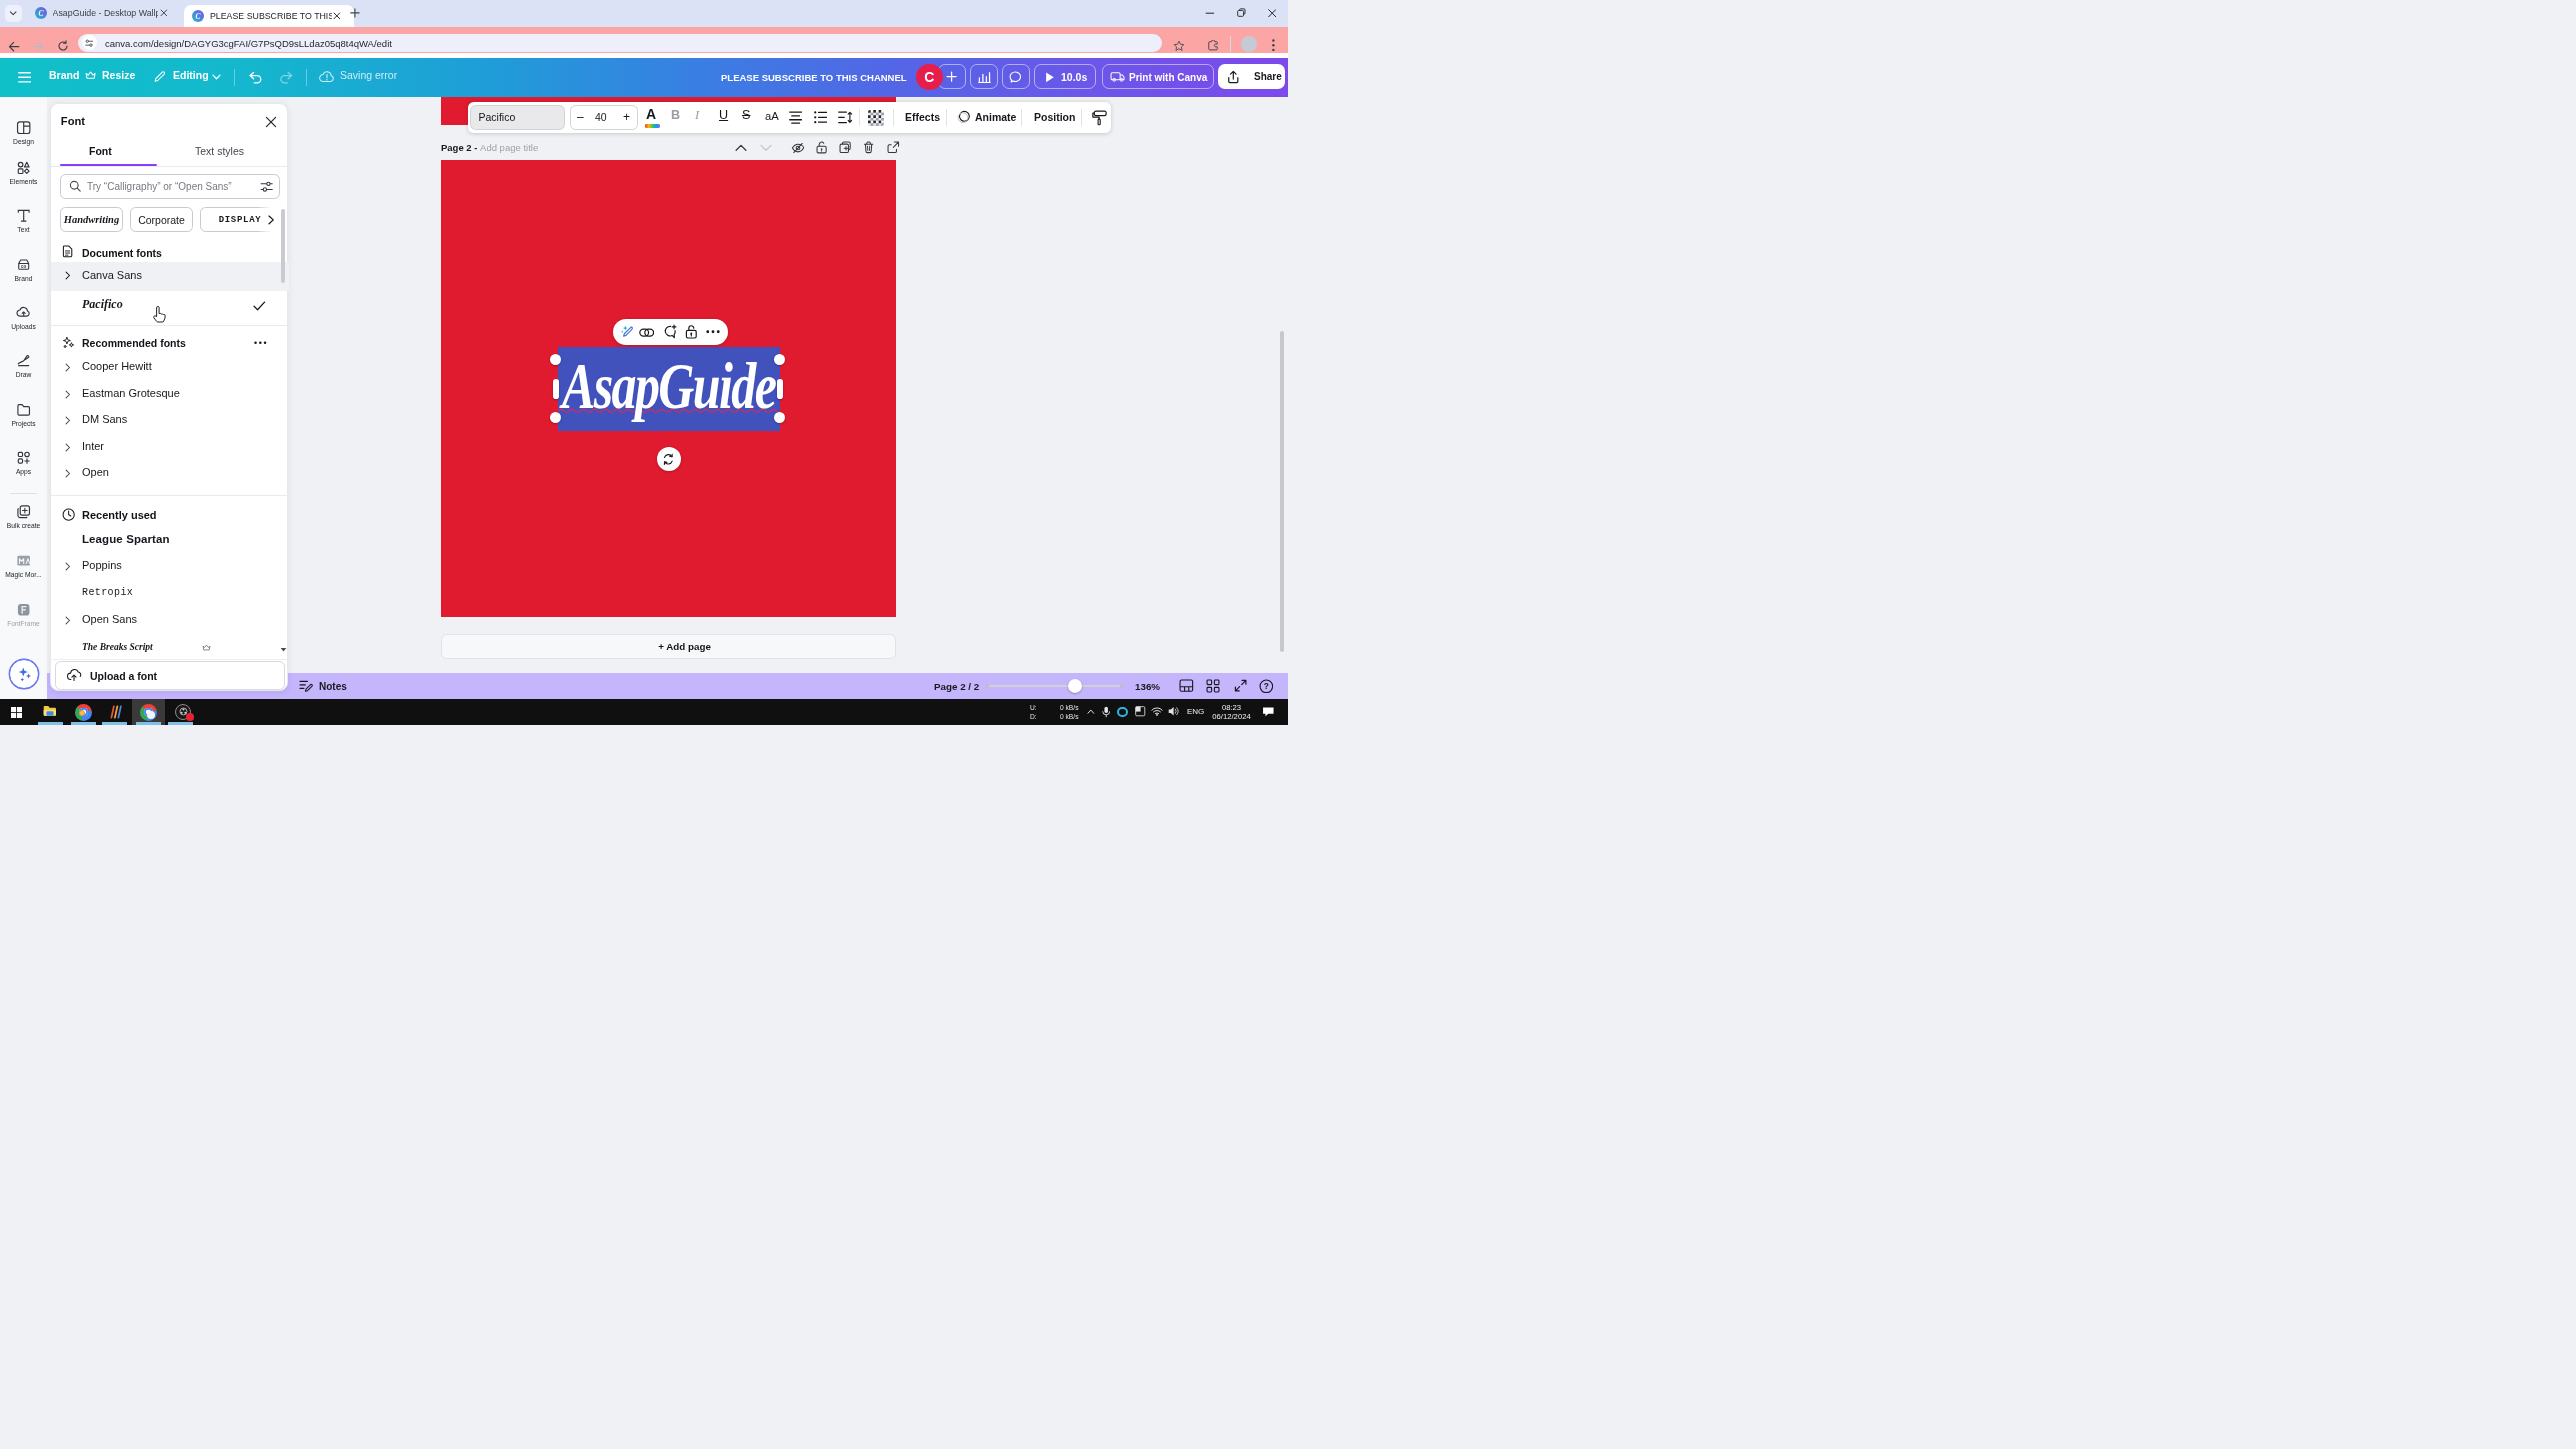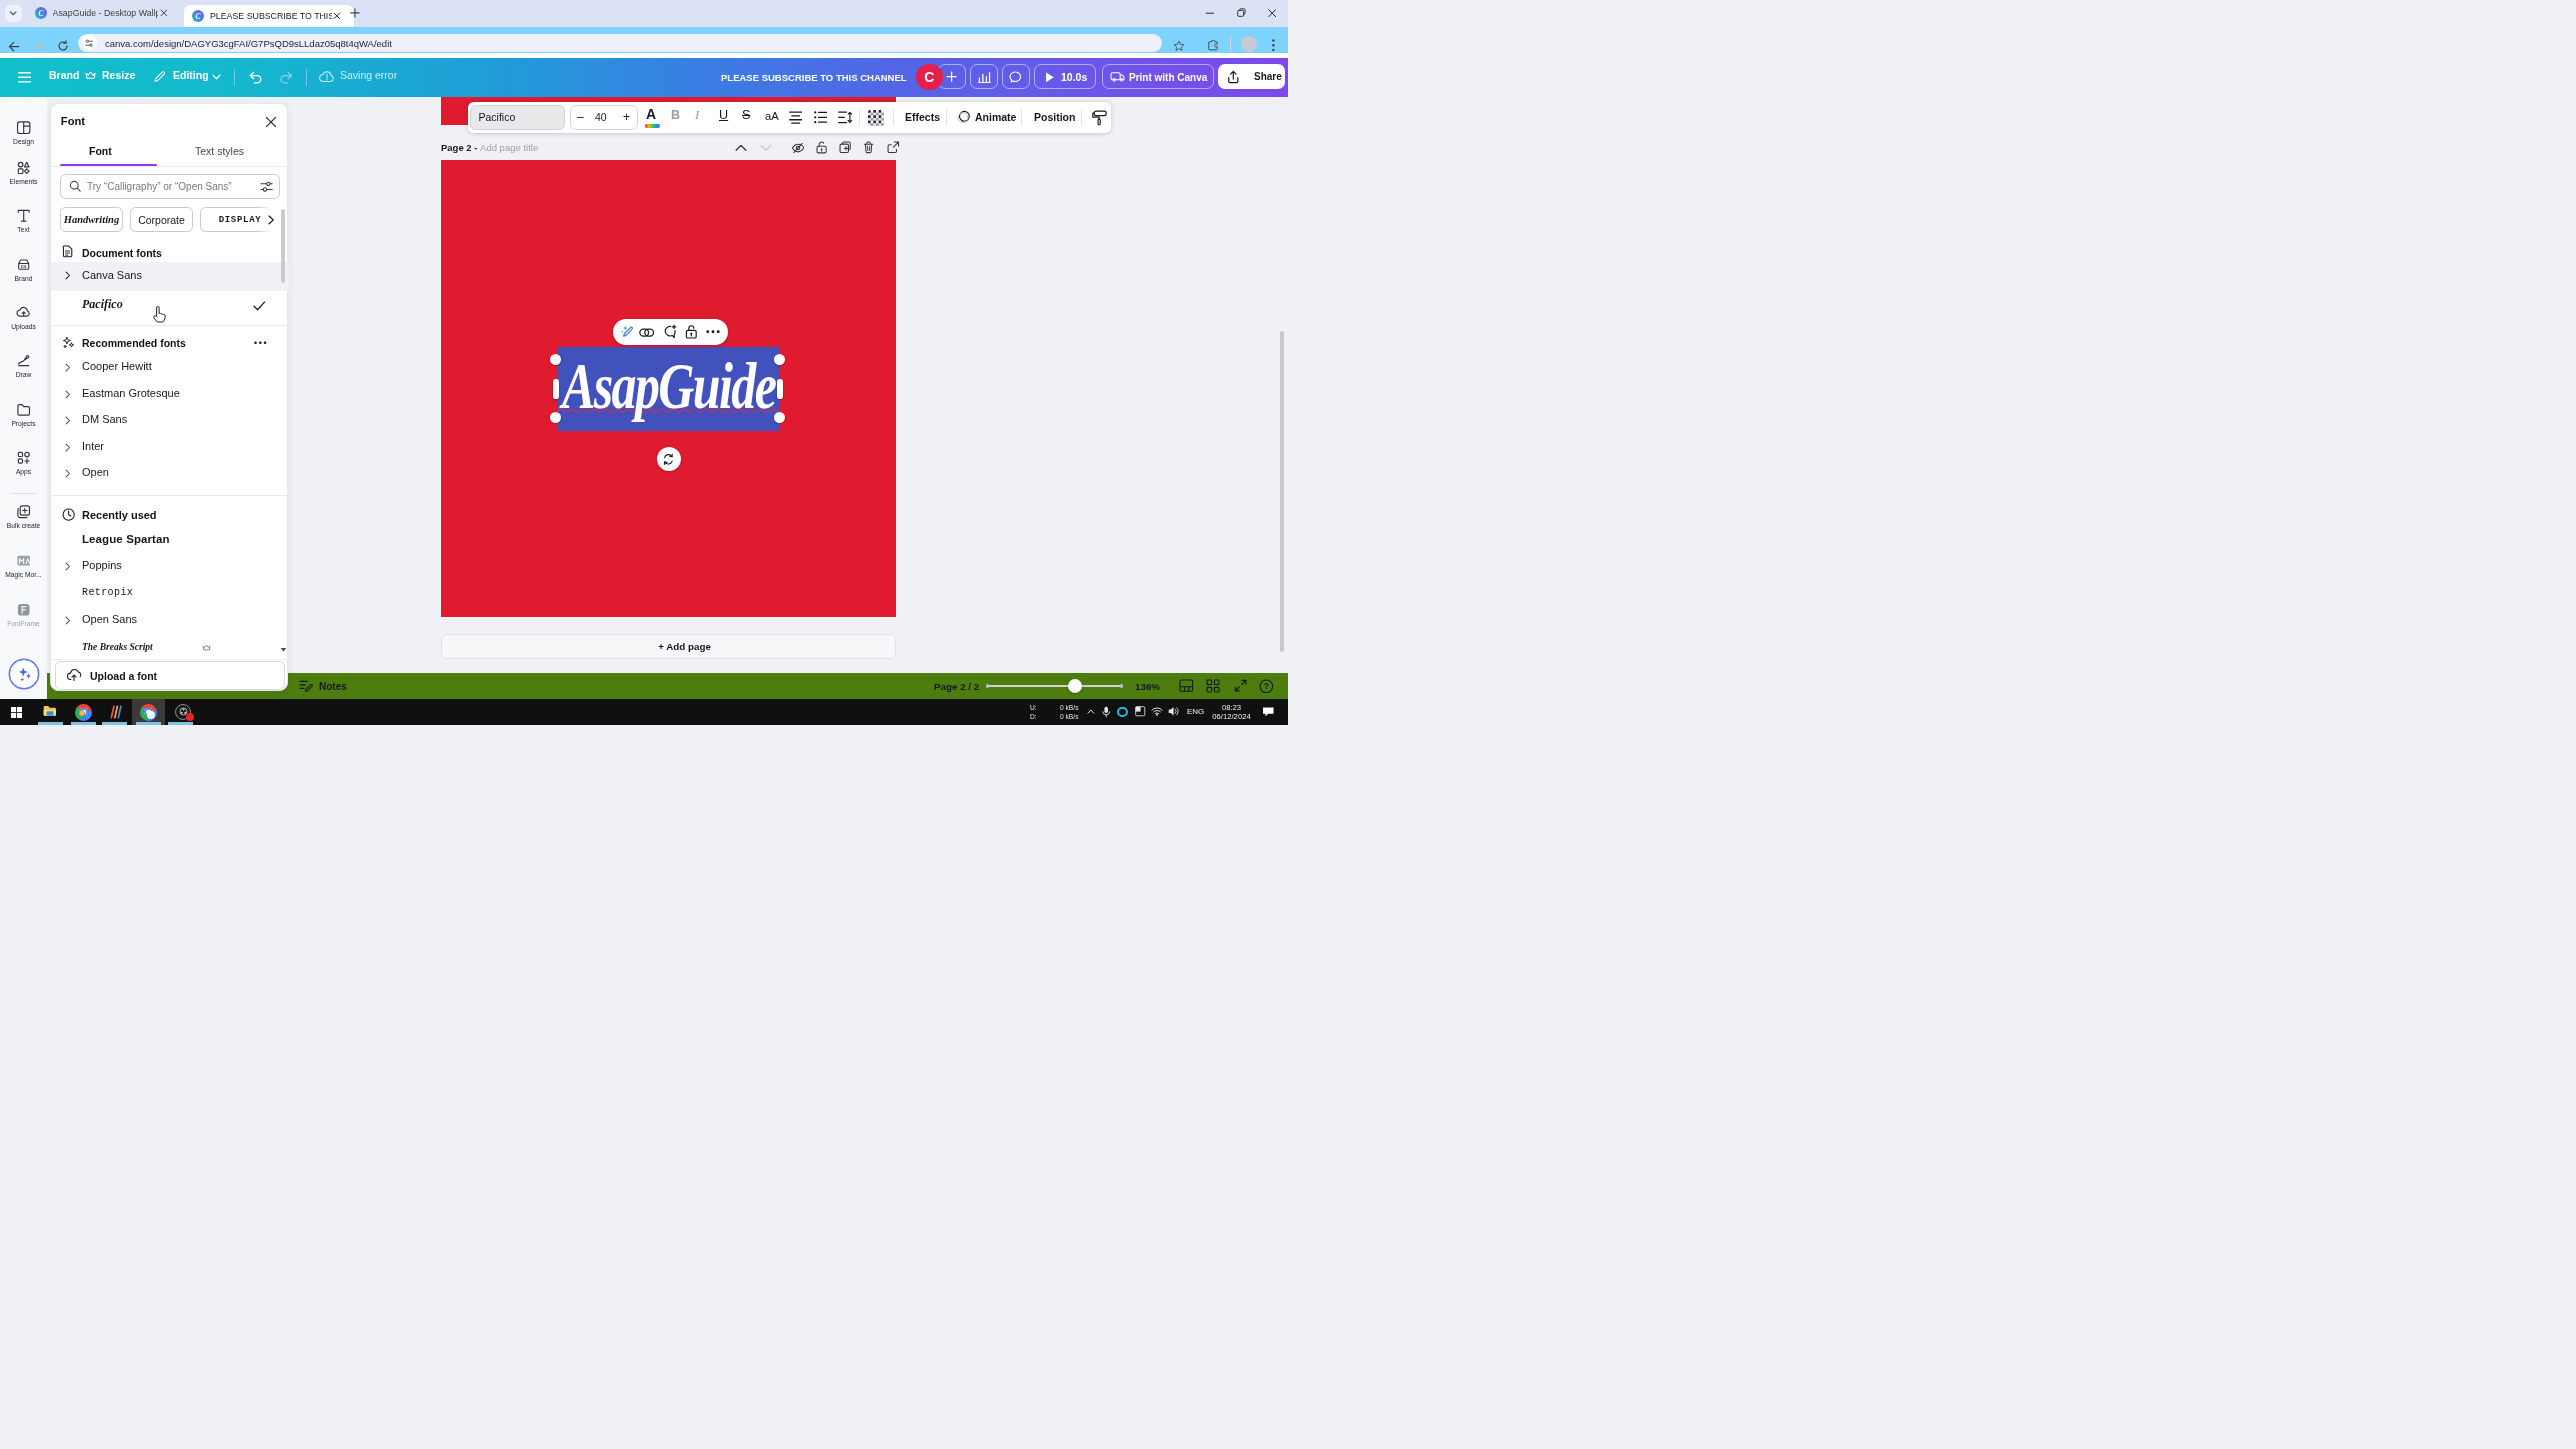--- a/index.html
+++ b/index.html
@@ -1,37 +1,37 @@
 <!DOCTYPE html>
 <html style="font-size:11.2px"><head>
 <meta charset="utf-8">
 <style>
 * { margin:0; padding:0; box-sizing:border-box; }
 html,body { width:1288px; height:725px; overflow:hidden; }
 body { font-family:"Liberation Sans", sans-serif; position:relative; background:#f0f1f4; }
 .abs { position:absolute; }
 
 #tabstrip { position:absolute; left:0; top:0; width:1288px; height:26.6px; background:#dce2f6; }
-#addr { position:absolute; left:0; top:26.6px; width:1296px; height:26.6px; background:#7dd3fc; }
+#addr { position:absolute; left:0; top:26.6px; width:1296px; height:26.6px; background:#fca5a5; }
 #whitegap { position:absolute; left:0; top:53px; width:1288px; height:4.9px; background:#ffffff; }
 
 #cheader { position:absolute; left:0; top:58px; width:1288px; height:39px;
   background:linear-gradient(90deg,#10c0c9 0%,#14b8cd 18%,#1f9dd8 38%,#3b7de3 55%,#5465e6 70%,#6958e8 83%,#7d49eb 100%);
   color:#fff; }
 
 #work { position:absolute; left:0; top:97px; width:1288px; height:575px; background:#f0f1f4; }
 #sidebar { position:absolute; left:0; top:97px; width:47px; height:602px; background:#f8f9fb; z-index:10; }
 #panel { position:absolute; left:50px; top:103px; z-index:20; width:238px; height:588px; background:#fff;
   border:0.7px solid #e7e8ec; border-radius:8.4px; box-shadow:0 1.4px 7px rgba(20,22,30,.08); }
 #page1 { position:absolute; left:441px; top:97px; width:455px; height:28px; background:#e01b30; }
 #page2 { position:absolute; left:441px; top:160px; width:455px; height:457px; background:#e01b30; }
 #addpage { position:absolute; left:441px; top:634px; width:455px; height:25px; background:#f7f8fa;
   border:0.7px solid #e0e2e6; border-radius:5.6px; color:#12151a; font-weight:bold; font-size:9.8px;
   display:flex; align-items:center; justify-content:center;padding-left:32px; }
-#statusbar { position:absolute; left:0; top:673px; width:1288px; height:26px; background:#4d7c0f; z-index:5; }
+#statusbar { position:absolute; left:0; top:673px; width:1288px; height:26px; background:#c4b5fd; z-index:5; }
 #taskbar { position:absolute; left:0; top:699px; width:1288px; height:26px; background:#101010; }
 </style>
 </head>
 <body>
 <div id="tabstrip">
   <div class="abs" style="left:4.9px;top:4.9px;width:17px;height:17px;border-radius:4.9px;background:#eef1fb;display:flex;align-items:center;justify-content:center;">
     <svg width="8.4" height="8.4" viewBox="0 0 12 12">
         <path d="M2 4 L6 8 L10 4" fill="none" stroke="#41454c" stroke-width="1.6" stroke-linecap="round" stroke-linejoin="round"></path>
       </svg>
   </div>

